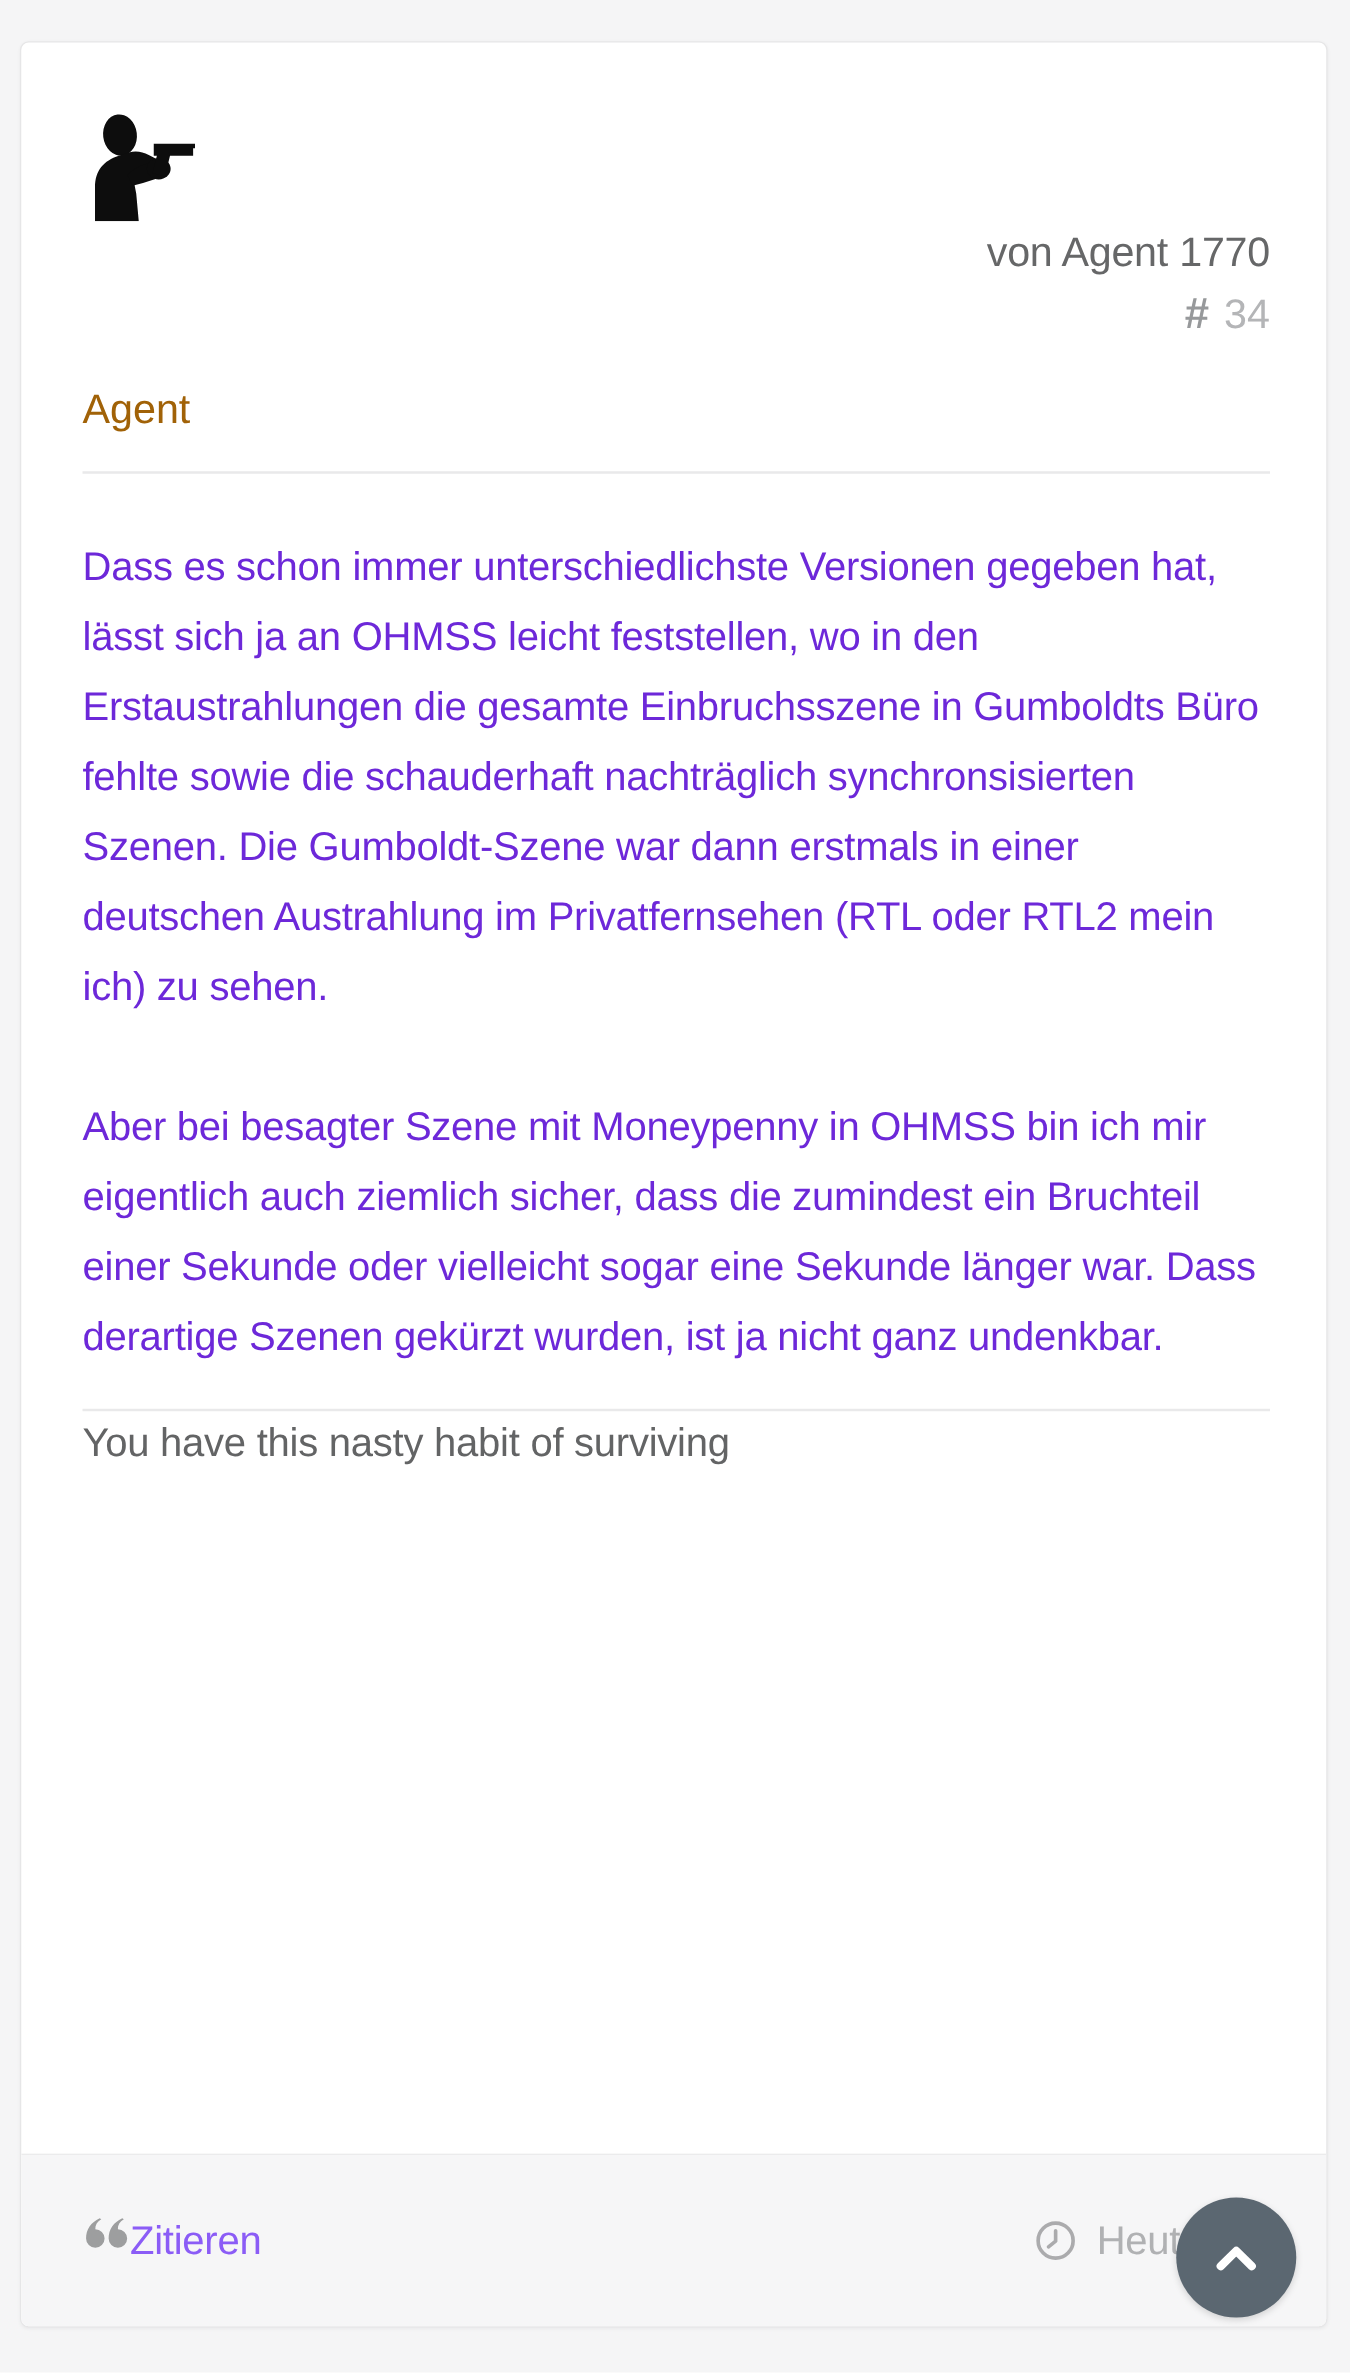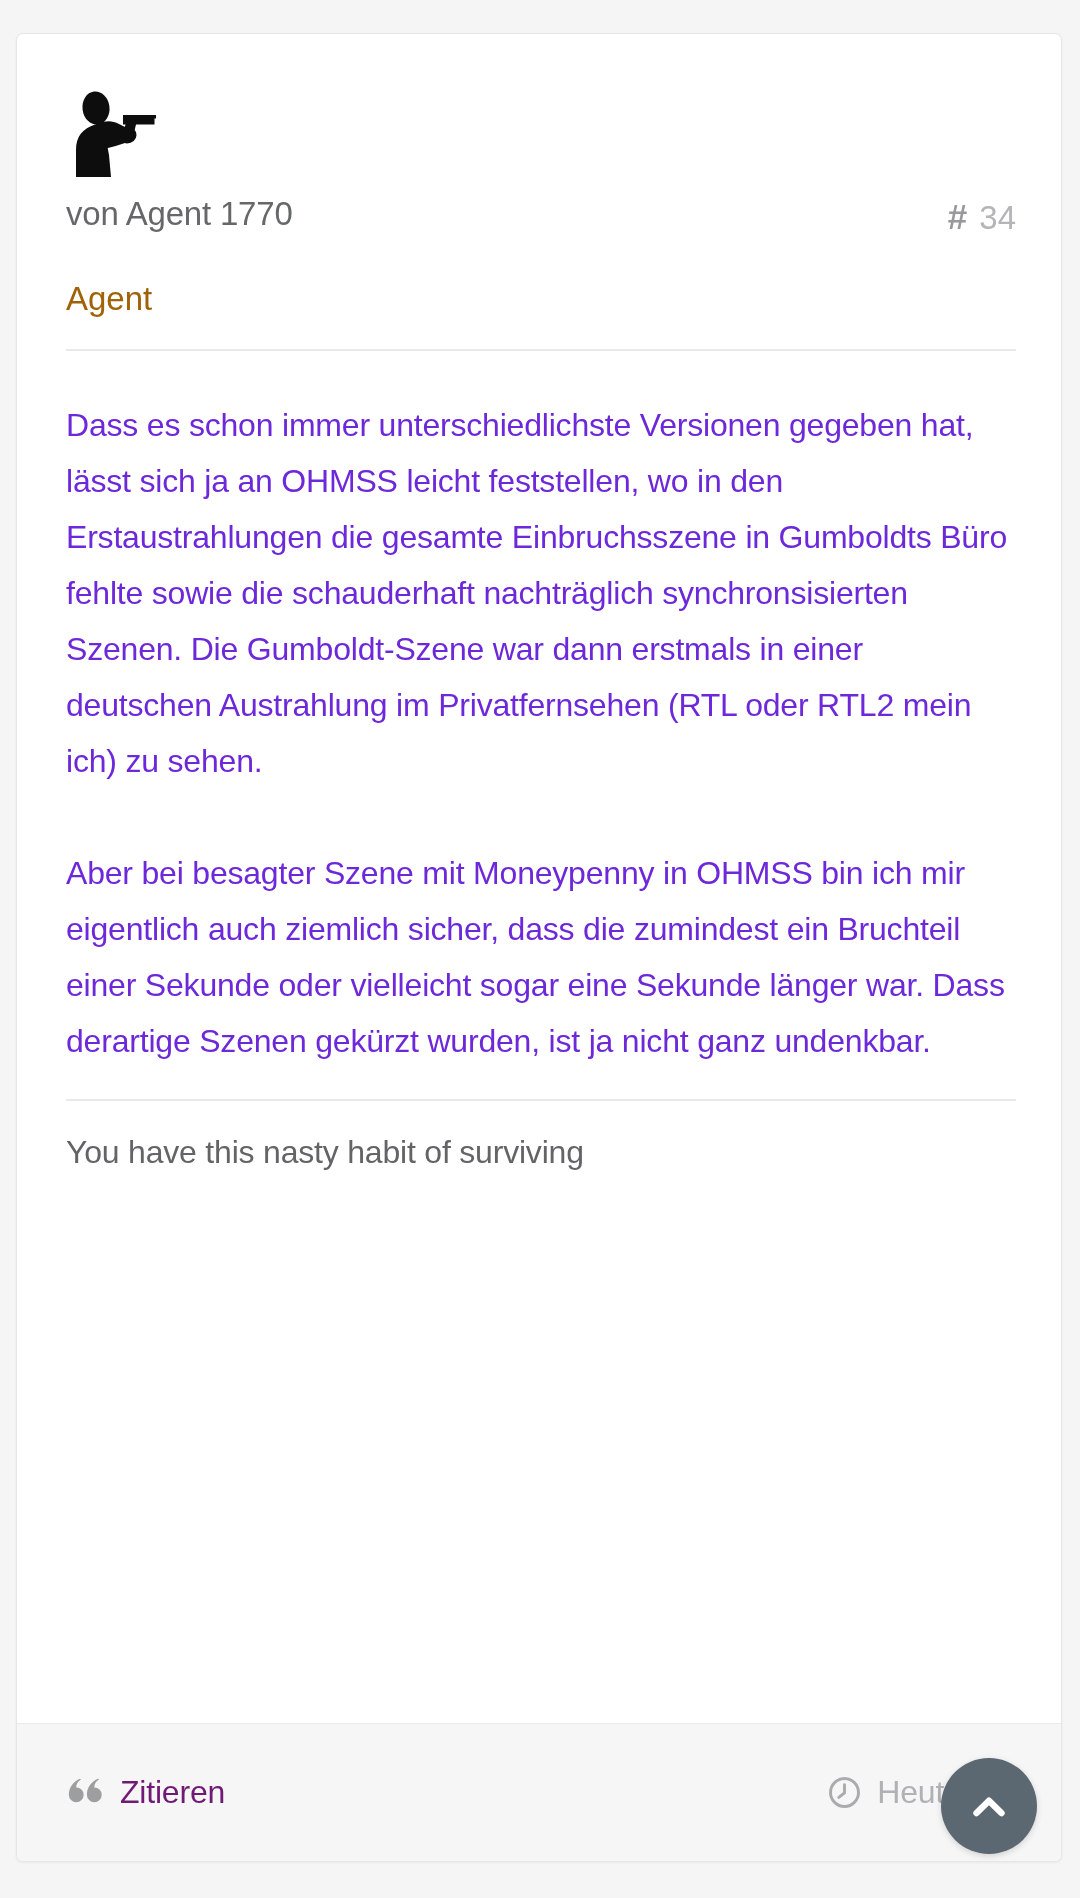--- a/index.html
+++ b/index.html
@@ -30,22 +30,23 @@
     cursor:pointer;
   }
   .post-title{
     margin:32px 0 0 0;
     font-size:36px;line-height:51px;
     font-weight:400;
     color:#666768;
     letter-spacing:-0.2px;
   }
   .meta-row{
-    display:flex;justify-content:space-between;align-items:flex-start;
-    margin-top:14px;
+    display:flex;justify-content:space-between;align-items:flex-end;
+    margin-top:2px;
+    flex-direction:column;
   }
   .post-byline{
     font-size:33px;line-height:46px;color:#666768;letter-spacing:-0.2px;
   }
   .post-number{
     font-size:33px;line-height:40px;color:#b4b5b7;
     display:flex;align-items:baseline;gap:12px;
     cursor:pointer;text-decoration:none;
     position:relative;top:6px;
   }
@@ -62,38 +63,37 @@
     margin:30px 0 0 0;
   }
   .post-body{
     margin-top:46px;
     font-size:32px;line-height:56px;
     color:#6d28d9;letter-spacing:-0.2px;
   }
   .post-body p{margin:0 0 56px 0;}
   .post-body p:last-child{margin-bottom:0;}
   .post-signature{
-    margin-top:26px;
     font-size:32px;line-height:50px;
     color:#636465;letter-spacing:-0.2px;
   }
   .post-footer{
     position:relative;
     height:138px;flex:none;
     background:#f6f6f7;
     border-top:1px solid #ebebec;
     display:flex;align-items:center;justify-content:space-between;
     padding:0 45px 0 49px;
     box-sizing:border-box;
   }
   .quote-button{
-    display:flex;align-items:center;gap:16px;
+    display:flex;align-items:flex-start;
     background:none;border:none;padding:0;
     font-family:inherit;
-    font-size:32px;color:#701a75;
+    font-size:32px;color:#8b5cf6;
     cursor:pointer;letter-spacing:-0.2px;
   }
   .quote-icon{width:38px;height:29px;display:block;position:relative;top:-1px;}
   .post-time{
     display:flex;align-items:center;gap:15px;
     font-size:32px;color:#b0b1b3;
     margin-right:28px;letter-spacing:-0.2px;
     white-space:nowrap;
   }
   .clock-icon{width:35px;height:35px;display:block;}

